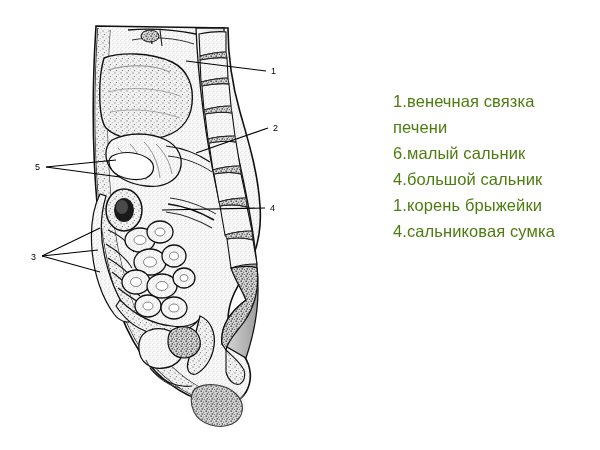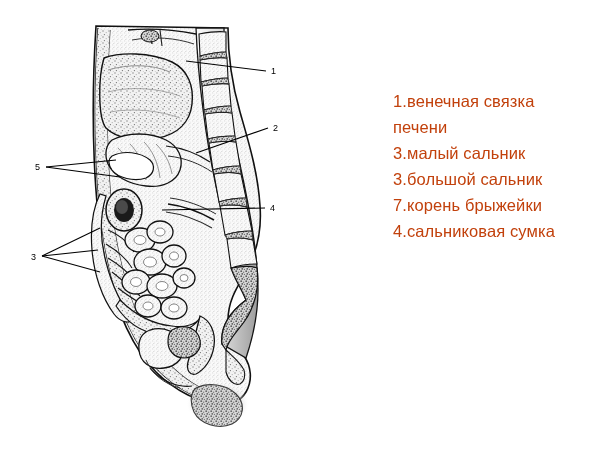--- a/index.html
+++ b/index.html
@@ -36,21 +36,21 @@
   
   #legend {
     position: absolute;
     left: 393px;
     top: 88px;
     width: 200px;
   }
   .legend-item {
     font-size: 16.5px;
     line-height: 26px;
-    color: #c2410c;
+    color: #4d7c0f;
     letter-spacing: 0.1px;
     white-space: normal;
     word-break: break-word;
   }
 </style>
 </head>
 <body>
 
 <div id="page">
 
@@ -274,19 +274,19 @@
         <text x="273" y="131">2</text>
         <text x="31" y="260">3</text>
         <text x="270" y="211">4</text>
         <text x="35" y="170">5</text>
       </g>
     </svg>
   </div>
 
   <div id="legend">
     <div class="legend-item">1.венечная связка печени</div>
-    <div class="legend-item">3.малый сальник</div>
-    <div class="legend-item">3.большой сальник</div>
-    <div class="legend-item">7.корень брыжейки</div>
+    <div class="legend-item">6.малый сальник</div>
+    <div class="legend-item">4.большой сальник</div>
+    <div class="legend-item">1.корень брыжейки</div>
     <div class="legend-item">4.сальниковая сумка</div>
   </div>
 
 </div>
 
 </body></html>

